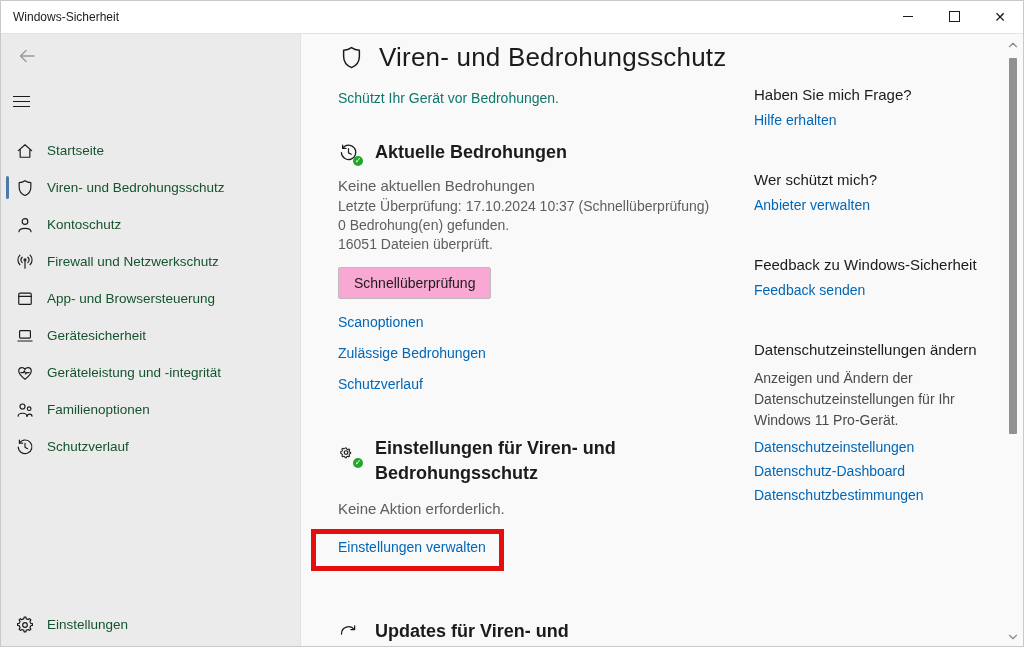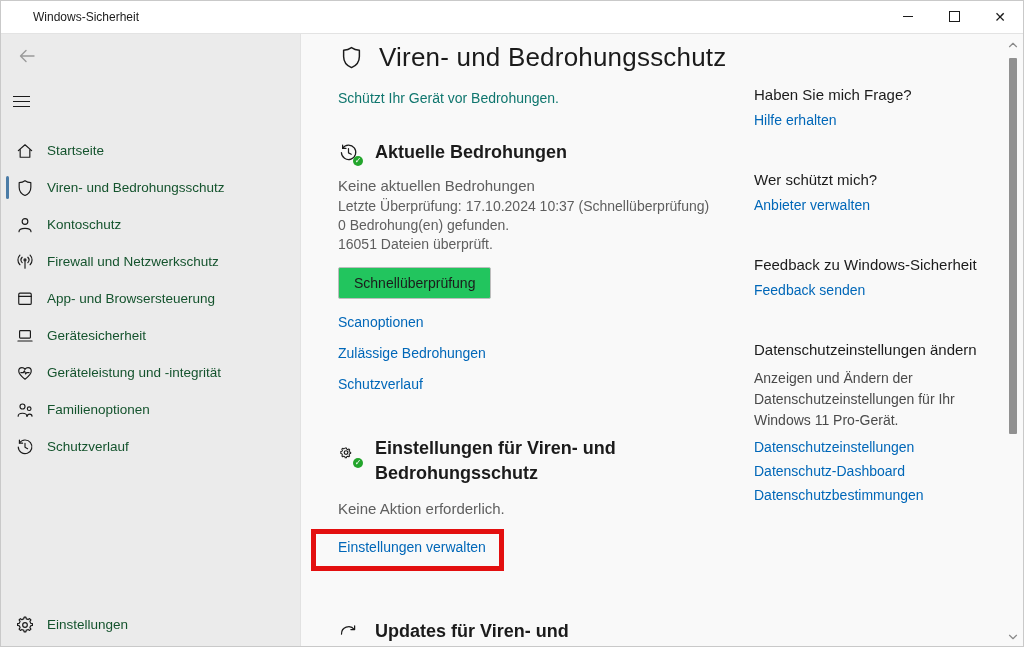--- a/index.html
+++ b/index.html
@@ -6,21 +6,21 @@
   body{
     width:1024px;height:647px;overflow:hidden;position:relative;
     font-family:"Liberation Sans","DejaVu Sans",sans-serif;
     background:#f9f9f9;color:#1b1b1b;
     -webkit-font-smoothing:antialiased;
   }
   .window{width:1024px;height:647px;position:relative;box-sizing:border-box;border:1px solid #c9c9c9;overflow:hidden;background:#f9f9f9;}
 
   
   .titlebar{height:32px;background:#ffffff;border-bottom:1px solid #e3e3e3;display:flex;align-items:center;position:relative;}
-  .titlebar .title{font-size:12px;color:#1b1b1b;padding-left:32px;}
+  .titlebar .title{font-size:12px;color:#1b1b1b;padding-left:12px;}
   .win-controls{position:absolute;right:0;top:0;height:31px;display:flex;}
   .win-btn{width:46px;height:31px;display:flex;align-items:center;justify-content:center;color:#1b1b1b;}
   .glyph-min{width:10px;height:0;border-top:1px solid #1b1b1b;display:block;}
   .glyph-max{width:9px;height:9px;border:1px solid #1b1b1b;display:block;}
   .glyph-close{font-size:14px;line-height:1;color:#1b1b1b;}
 
   
   .app{display:flex;height:615px;position:relative;}
   .sidebar{width:300px;background:#ebebeb;flex:0 0 auto;display:flex;flex-direction:column;position:relative;border-right:1px solid #e2e2e2;box-sizing:border-box;}
   .content{flex:1;position:relative;background:#f9f9f9;}
@@ -46,21 +46,21 @@
 
   .section-head{display:flex;align-items:center;margin-top:36px;}
   .sicon{width:21px;height:21px;position:relative;color:#1b1b1b;flex:0 0 auto;}
   .badge{position:absolute;right:-4px;bottom:-3px;width:10px;height:10px;border-radius:50%;background:#23a52c;color:#fff;font-size:8px;line-height:10px;text-align:center;font-weight:bold;}
   .section-title{font-size:18px;font-weight:700;margin-left:16px;color:#1b1b1b;}
   .section-title.wrap{max-width:255px;line-height:25px;}
 
   .status-line{margin-top:14px;font-size:15px;color:#5e5e5e;}
   .detail-lines{margin-top:3px;font-size:14px;color:#5e5e5e;line-height:19px;}
 
-  .btn{display:inline-block;margin-top:13px;background:#22c55e;border:1px solid #bdbdbd;border-radius:2px;font-size:14px;color:#1b1b1b;padding:7px 15px;cursor:pointer;font-family:inherit;}
+  .btn{display:inline-block;margin-top:13px;background:#f9a8d4;border:1px solid #bdbdbd;border-radius:2px;font-size:14px;color:#1b1b1b;padding:7px 15px;cursor:pointer;font-family:inherit;}
   a.link{color:#0067b8;font-size:14px;text-decoration:none;display:inline-block;cursor:pointer;}
   .link-stack .link{display:block;margin-top:15px;}
 
   .manage-wrap{position:relative;margin-top:16px;height:42px;}
   .red-box{position:absolute;left:-27px;top:-4px;width:183px;height:32px;border:5px solid #e30f0f;pointer-events:none;}
   .manage-wrap a.link{position:relative;top:5px;}
 
   .updates-head{margin-top:46px;}
 
   

